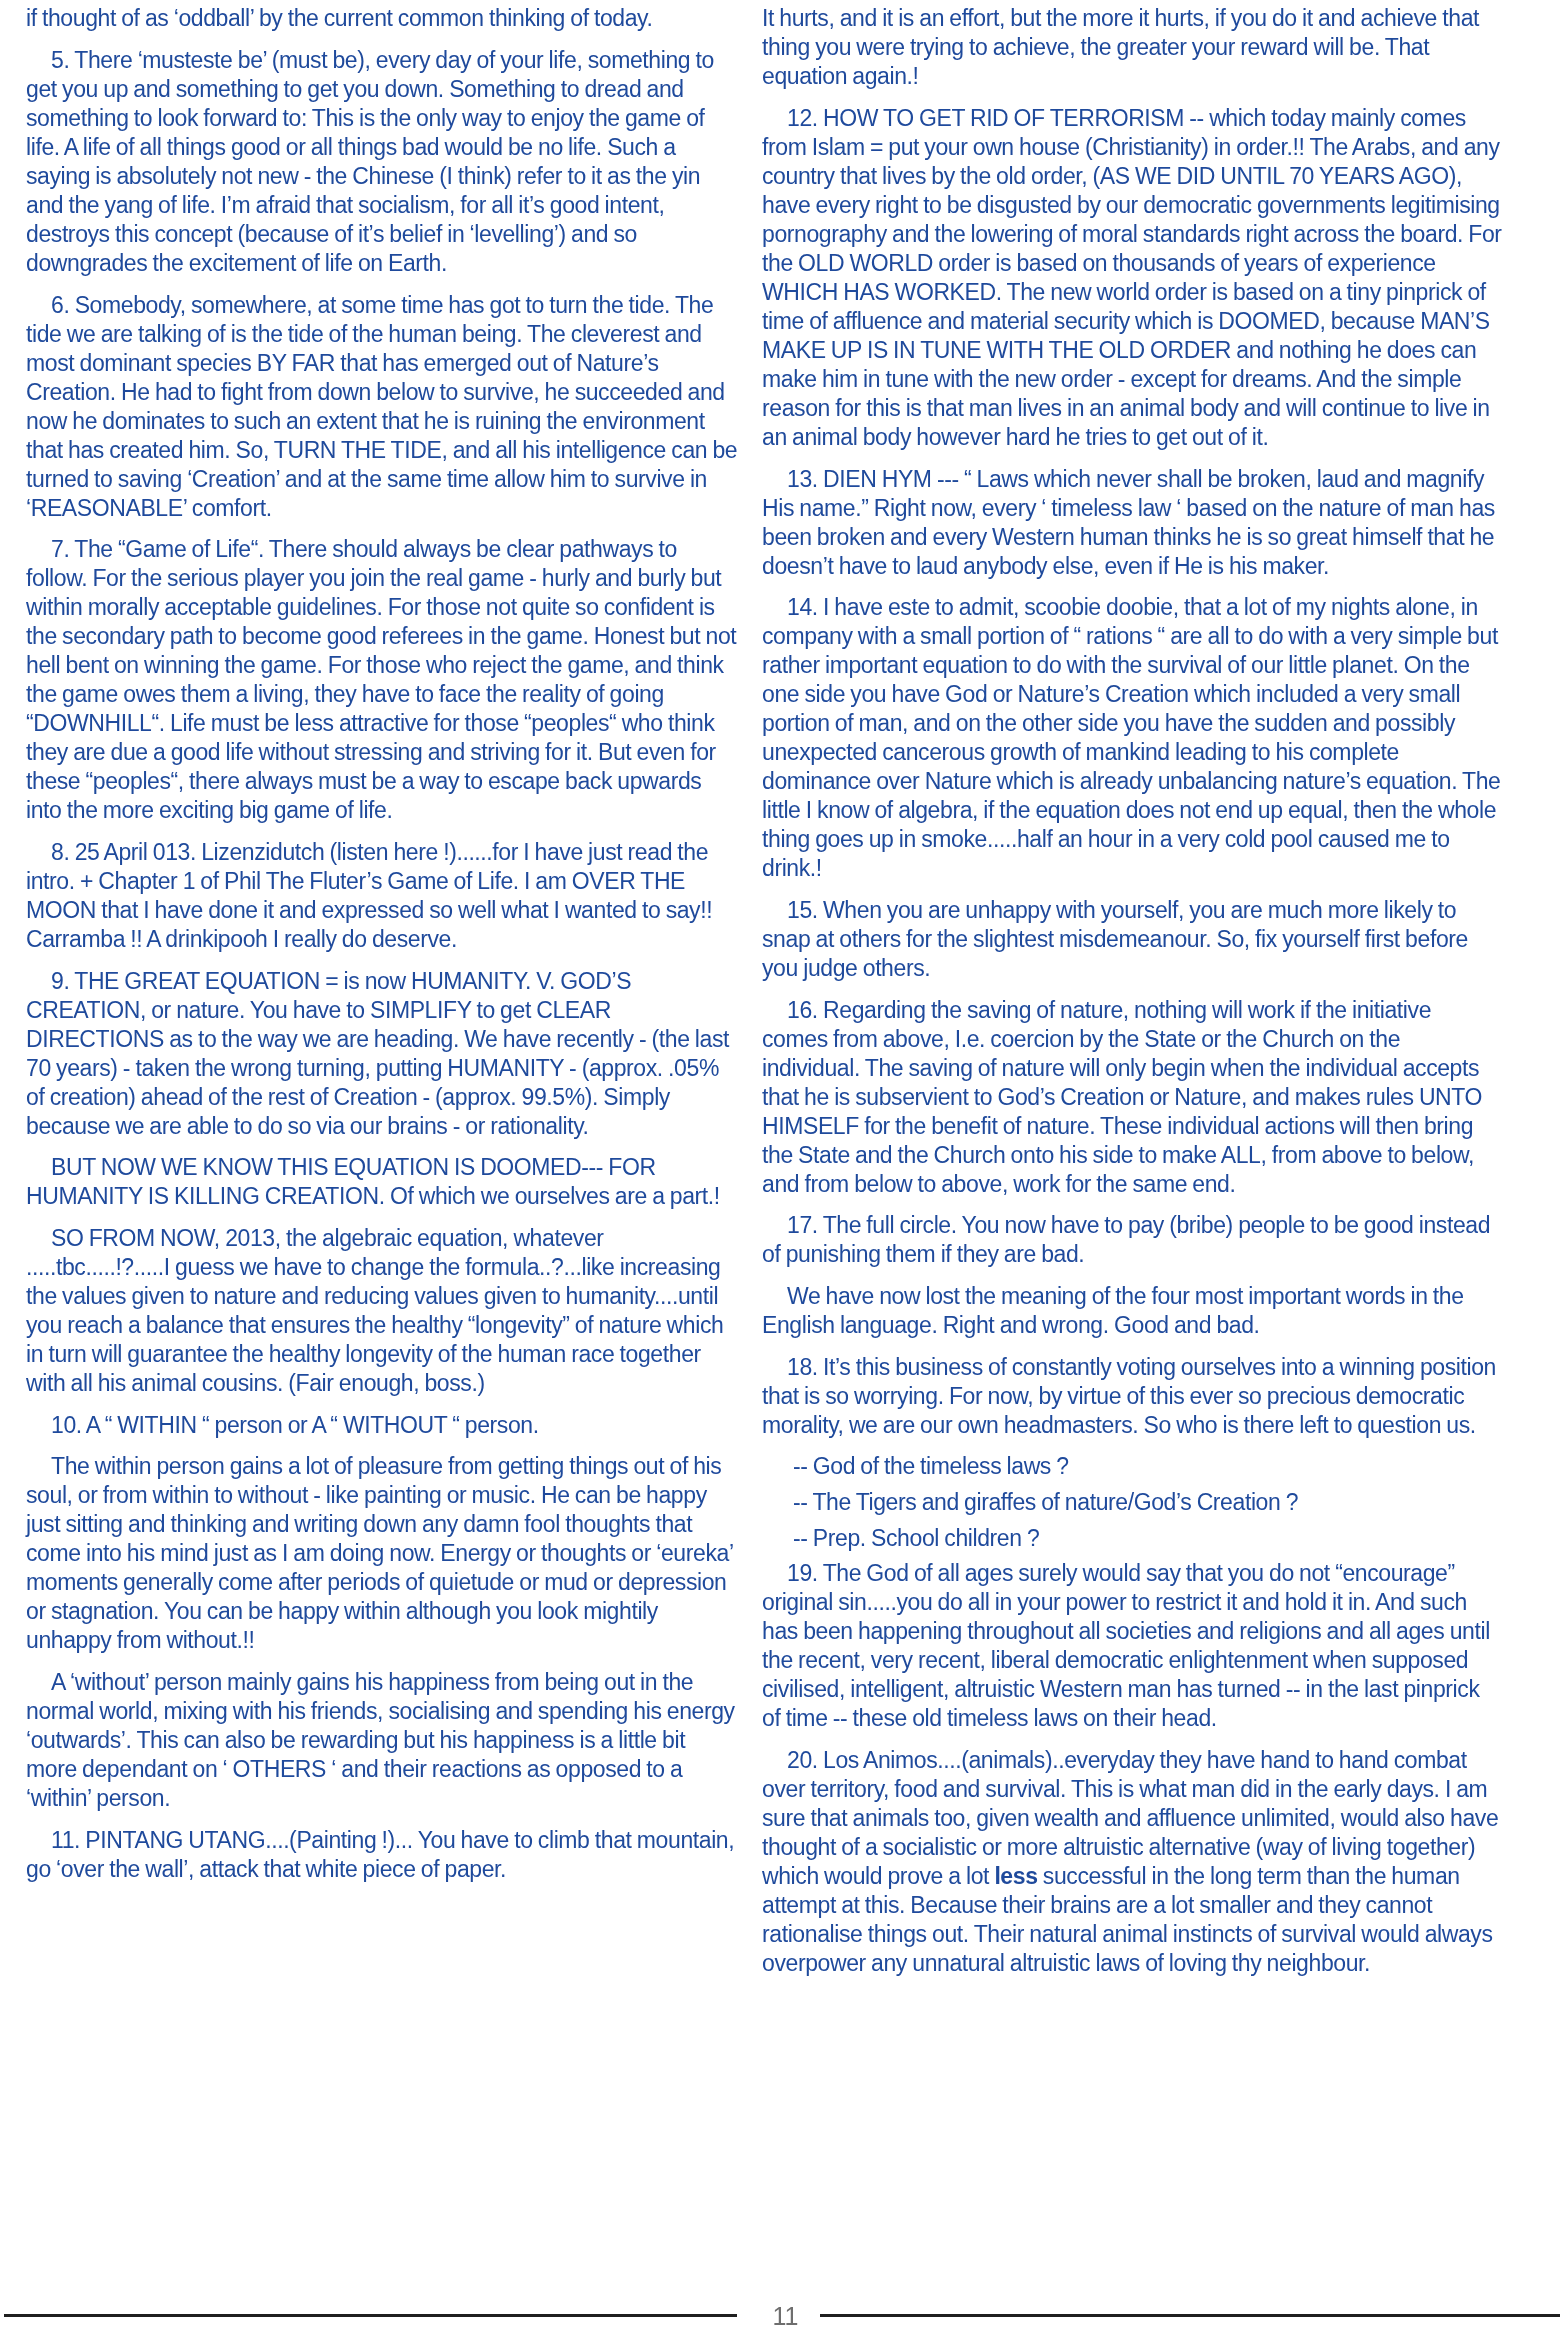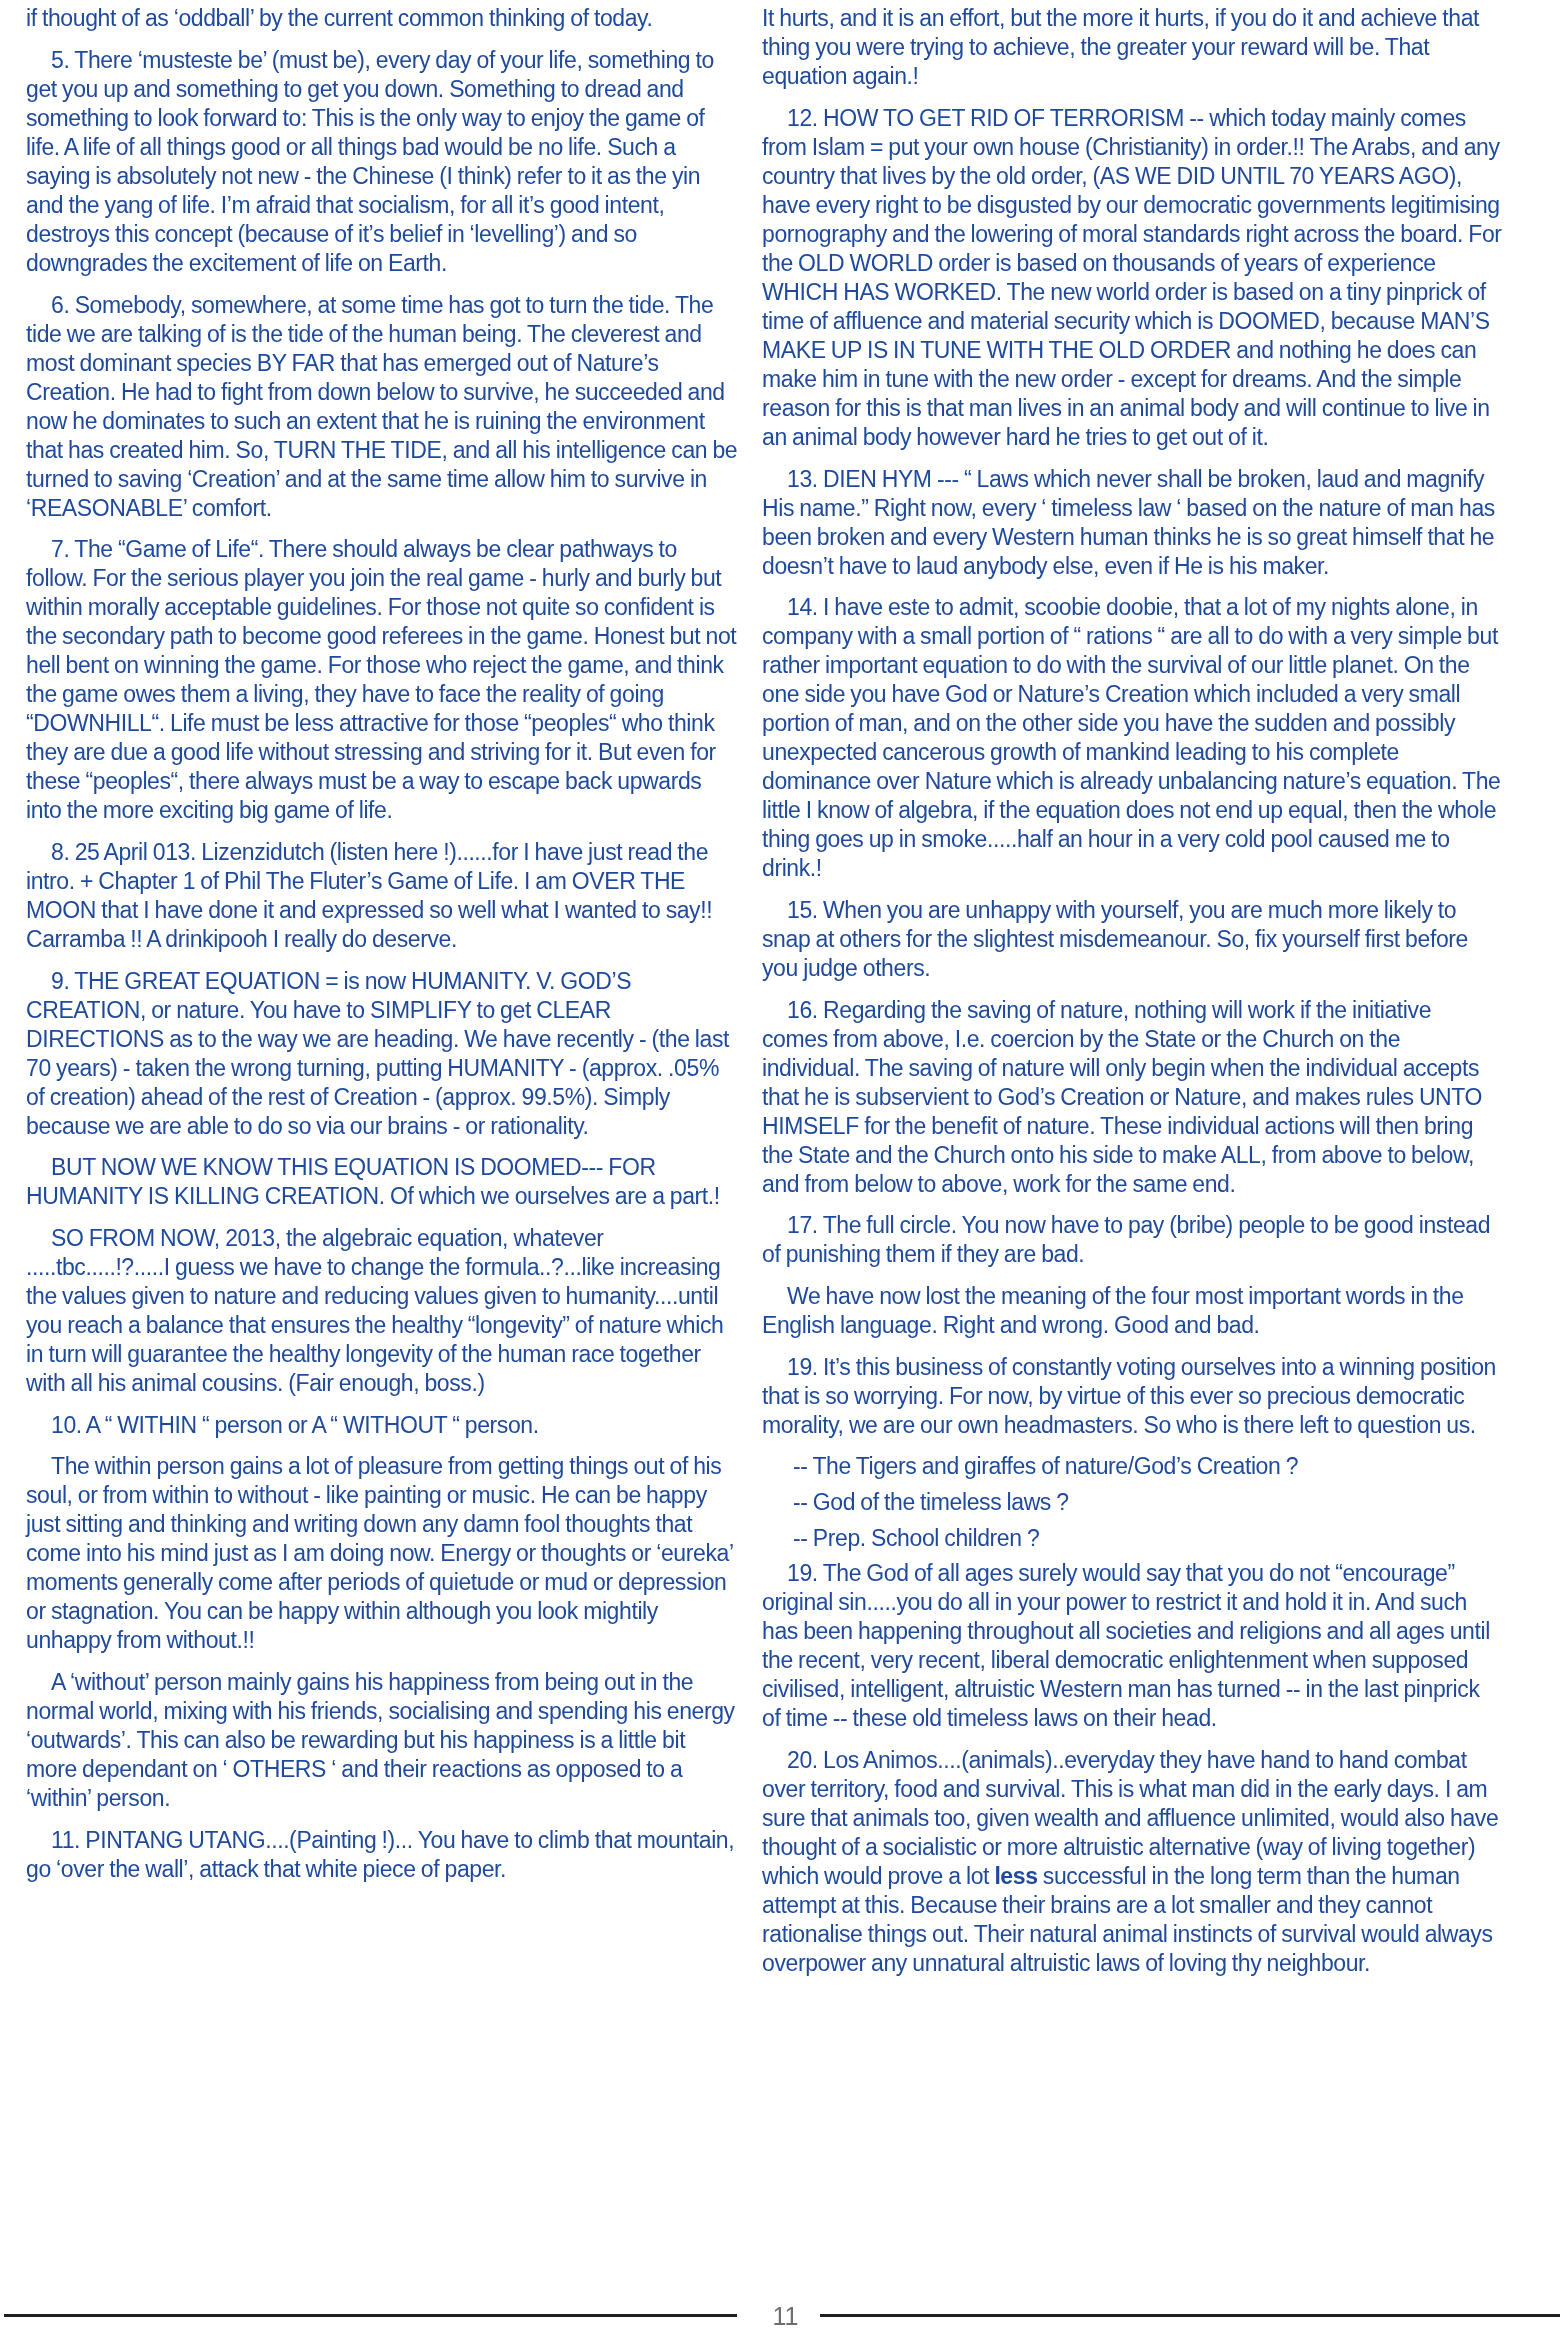--- a/index.html
+++ b/index.html
@@ -51,23 +51,23 @@
 
   <div class="col col-right">
     <p class="para noindent">It hurts, and it is an effort, but the more it hurts, if you do it and achieve that thing you were trying to achieve, the greater your reward will be. That equation again.!</p>
     <p class="para">12. HOW TO GET RID OF TERRORISM -- which today mainly comes from Islam = put your own house (Christianity) in order.!! The Arabs, and any country that lives by the old order, (AS WE DID UNTIL 70 YEARS AGO), have every right to be disgusted by our democratic governments legitimising pornography and the lowering of moral standards right across the board. For the OLD WORLD order is based on thousands of years of experience WHICH HAS WORKED. The new world order is based on a tiny pinprick of time of affluence and material security which is DOOMED, because MAN’S MAKE UP IS IN TUNE WITH THE OLD ORDER and nothing he does can make him in tune with the new order - except for dreams. And the simple reason for this is that man lives in an animal body and will continue to live in an animal body however hard he tries to get out of it.</p>
     <p class="para">13. DIEN HYM --- “ Laws which never shall be broken, laud and magnify His name.” Right now, every ‘ timeless law ‘ based on the nature of man has been broken and every Western human thinks he is so great himself that he doesn’t have to laud anybody else, even if He is his maker.</p>
     <p class="para">14. I have este to admit, scoobie doobie, that a lot of my nights alone, in company with a small portion of “ rations “ are all to do with a very simple but rather important equation to do with the survival of our little planet. On the one side you have God or Nature’s Creation which included a very small portion of man, and on the other side you have the sudden and possibly unexpected cancerous growth of mankind leading to his complete dominance over Nature which is already unbalancing nature’s equation. The little I know of algebra, if the equation does not end up equal, then the whole thing goes up in smoke.....half an hour in a very cold pool caused me to drink.!</p>
     <p class="para">15. When you are unhappy with yourself, you are much more likely to snap at others for the slightest misdemeanour. So, fix yourself first before you judge others.</p>
     <p class="para">16. Regarding the saving of nature, nothing will work if the initiative comes from above, I.e. coercion by the State or the Church on the individual. The saving of nature will only begin when the individual accepts that he is subservient to God’s Creation or Nature, and makes rules UNTO HIMSELF for the benefit of nature. These individual actions will then bring the State and the Church onto his side to make ALL, from above to below, and from below to above, work for the same end.</p>
     <p class="para">17. The full circle. You now have to pay (bribe) people to be good instead of punishing them if they are bad.</p>
     <p class="para">We have now lost the meaning of the four most important words in the English language. Right and wrong. Good and bad.</p>
-    <p class="para">19. It’s this business of constantly voting ourselves into a winning position that is so worrying. For now, by virtue of this ever so precious democratic morality, we are our own headmasters. So who is there left to question us.</p>
+    <p class="para">18. It’s this business of constantly voting ourselves into a winning position that is so worrying. For now, by virtue of this ever so precious democratic morality, we are our own headmasters. So who is there left to question us.</p>
+    <p class="para dash">-- God of the timeless laws ?</p>
     <p class="para dash">-- The Tigers and giraffes of nature/God’s Creation ?</p>
-    <p class="para dash">-- God of the timeless laws ?</p>
     <p class="para dash" style="margin-bottom:6px">-- Prep. School children ?</p>
     <p class="para">19. The God of all ages surely would say that you do not “encourage” original sin.....you do all in your power to restrict it and hold it in. And such has been happening throughout all societies and religions and all ages until the recent, very recent, liberal democratic enlightenment when supposed civilised, intelligent, altruistic Western man has turned -- in the last pinprick of time -- these old timeless laws on their head.</p>
     <p class="para"><span>20. Los Animos....(animals)..everyday they have hand to hand combat over territory, food and survival. This is what man did in the early days. I am sure that animals too, given wealth and affluence unlimited, would also have thought of a socialistic or more altruistic alternative (way of living together) which would prove a lot </span><b>less</b><span> successful in the long term than the human attempt at this. Because their brains are a lot smaller and they cannot rationalise things out. Their natural animal instincts of survival would always overpower any unnatural altruistic laws of loving thy neighbour.</span></p>
   </div>
 
   <div class="footer">
     <div class="rule rule-left"></div>
     <div class="page-number">11</div>
     <div class="rule rule-right"></div>
   </div>

